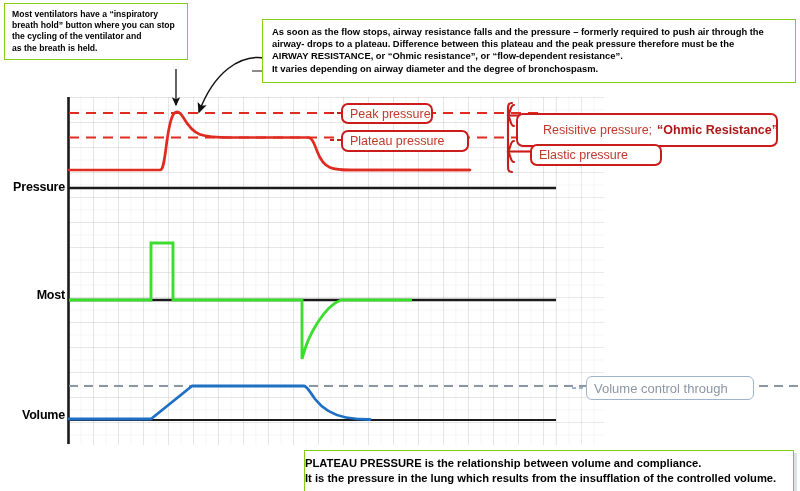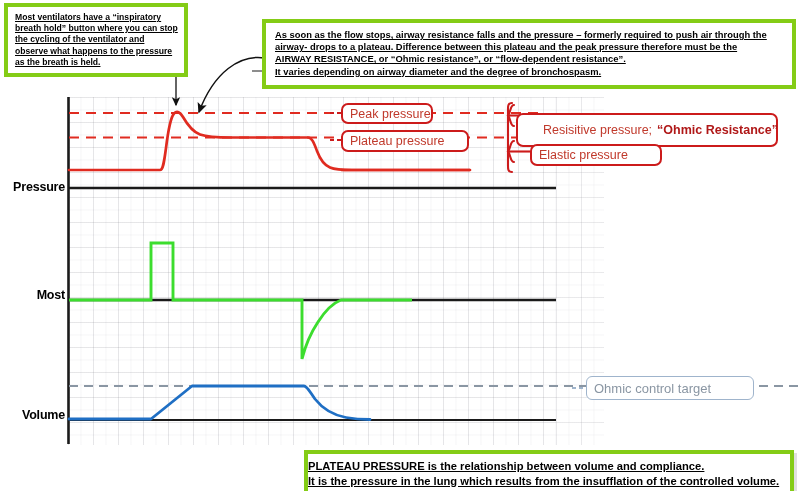--- a/index.html
+++ b/index.html
@@ -63,27 +63,26 @@
     margin-left: 35px;
   }
   .lbl-pressure { right: 735px; top: 180px; }
   .lbl-flow     { right: 735px; top: 288px; }
   .lbl-volume   { right: 735px; top: 408px; }
 
   
   .note-box {
     position: absolute;
     background: #ffffff;
-    border: 4px solid #84cc16;
+    border: 1px solid #84cc16;
     box-sizing: border-box;
     font-family: "Liberation Sans", sans-serif;
     font-weight: bold;
     color: #000000;
     line-height: 1.30;
-    text-decoration: underline;
   }
   #note-hold {
     left: 4px; top: 3px;
     width: 184px;
     padding: 5px 6px 5px 7px;
     font-size: 8.6px;
   }
   #note-resistance {
     left: 262px; top: 19px;
     width: 534px;
@@ -222,21 +221,20 @@
   </svg>
 
   <div class="axis-label lbl-pressure">Pressure</div>
   <div class="axis-label lbl-flow">Most</div>
   <div class="axis-label lbl-volume">Volume</div>
 
   <div class="note-box" id="note-hold">
     <div>Most ventilators have a “inspiratory</div>
     <div>breath hold” button where you can stop</div>
     <div>the cycling of the ventilator and</div>
-    <div>observe what happens to the pressure</div>
     <div>as the breath is held.</div>
   </div>
 
   <div class="note-box" id="note-resistance">
     <div>As soon as the flow stops, airway resistance falls and the pressure – formerly required to push air through the</div>
     <div>airway- drops to a plateau.  Difference between this plateau and the peak pressure therefore must be the</div>
     <div>AIRWAY RESISTANCE, or “Ohmic resistance”, or “flow-dependent resistance”.</div>
     <div>It varies depending on airway diameter and the degree of bronchospasm.</div>
   </div>
 
@@ -253,16 +251,16 @@
   </div>
   <div class="red-label" id="lbl-resistive">
     <span>Resisitive pressure;</span>
     <span class="bold-part">“Ohmic Resistance”</span>
   </div>
   <div class="red-label" id="lbl-elastic">
     <span>Elastic pressure</span>
   </div>
 
   <div id="lbl-vol-target">
-    <span>Ohmic control target</span>
+    <span>Volume control through</span>
   </div>
 
 </div>
 
 </body></html>

